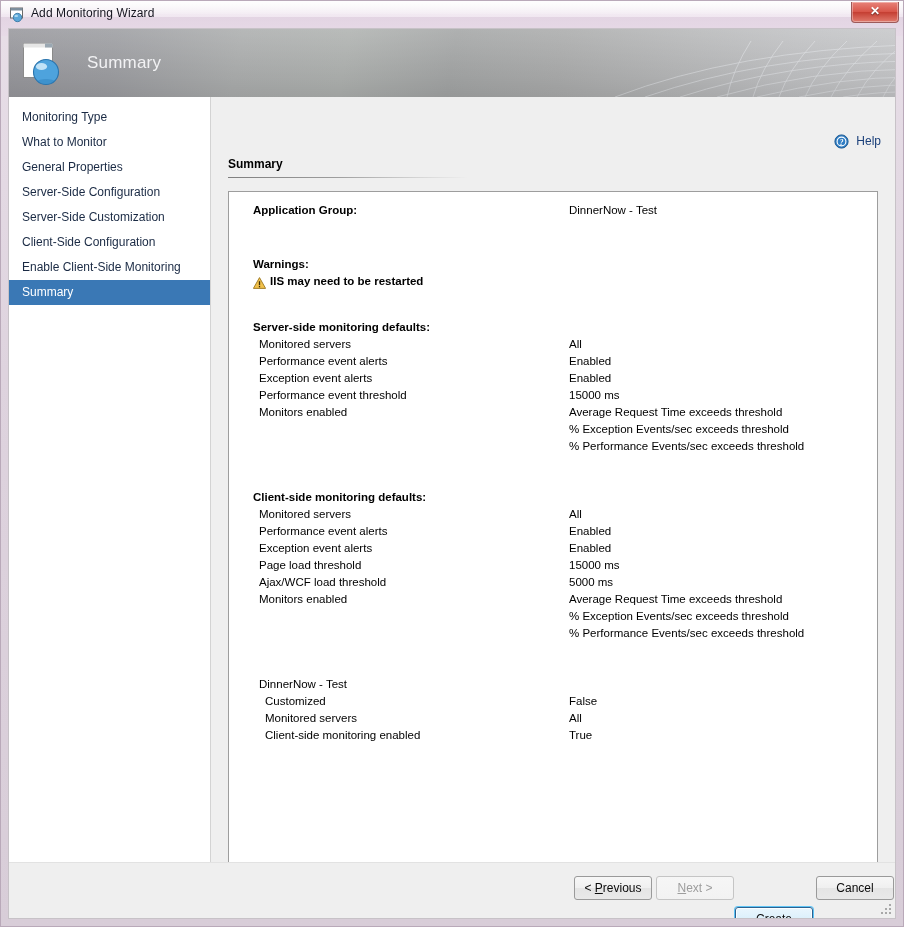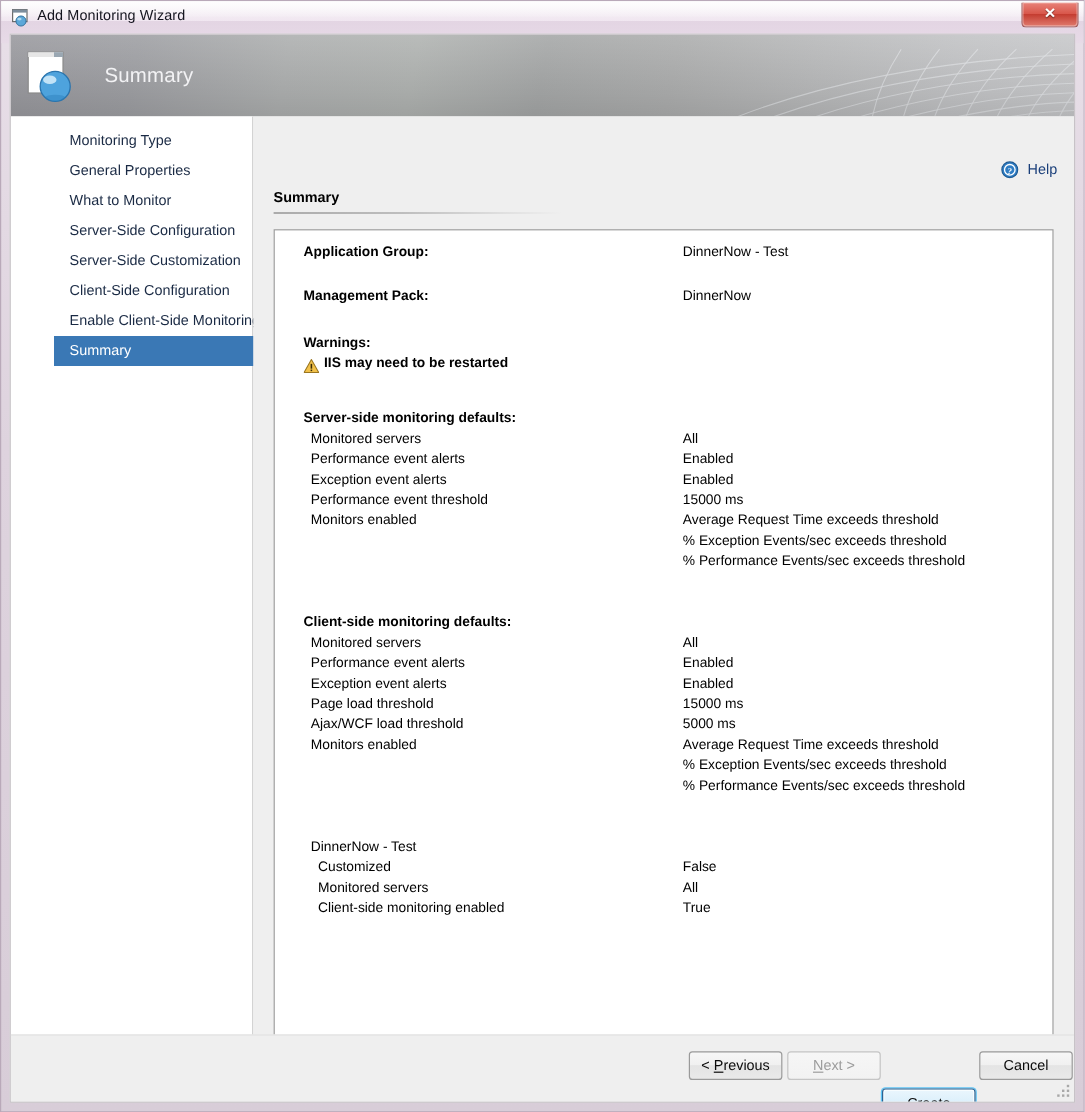--- a/index.html
+++ b/index.html
@@ -141,21 +141,20 @@
   
   #sidebar {
     position: absolute;
     left: 0; top: 68px;
     width: 202px;
     height: 766px;
     background: #ffffff;
     border-right: 1px solid #d3d3d3;
     box-sizing: border-box;
     padding-top: 8px;
-    padding-left: 36px;
   }
   .nav-item {
     height: 25px;
     line-height: 25px;
     padding-left: 13px;
     font-size: 12px;
     color: #1a2a44;
     white-space: nowrap;
     cursor: default;
     box-sizing: border-box;
@@ -364,22 +363,22 @@
           <ellipse cx="20.5" cy="25.5" rx="5.6" ry="3.6" fill="#cfeaf9" opacity="0.9"></ellipse>
           <ellipse cx="25" cy="40.5" rx="8.5" ry="2.6" fill="#2d7fba" opacity="0.45"></ellipse>
         </svg>
       </span>
 
       <div id="banner-title">Summary</div>
     </div>
 
     <div id="sidebar">
       <div class="nav-item">Monitoring Type</div>
+      <div class="nav-item">What to Monitor</div>
       <div class="nav-item">General Properties</div>
-      <div class="nav-item">What to Monitor</div>
       <div class="nav-item">Server-Side Configuration</div>
       <div class="nav-item">Server-Side Customization</div>
       <div class="nav-item">Client-Side Configuration</div>
       <div class="nav-item">Enable Client-Side Monitoring</div>
       <div class="nav-item selected">Summary</div>
     </div>
 
     <div id="content">
 
       <span id="help-icon">
@@ -397,24 +396,20 @@
       <div id="summary-panel">
 
         <div style="height:12px"></div>
 
         <div class="row" style="height:22px">
           <span class="lbl lbl-0 hdr">Application Group:</span>
           <span class="val">DinnerNow - Test</span>
         </div>
         <div style="height:15px"></div>
 
-        <div class="row" style="height:22px">
-          <span class="lbl lbl-0 hdr">Management Pack:</span>
-          <span class="val">DinnerNow</span>
-        </div>
         <div style="height:17px"></div>
 
         <div class="row">
           <span class="lbl lbl-0 hdr">Warnings:</span>
         </div>
         <div class="warn-row">
           <span class="warn-icon">
             <svg width="13" height="12" viewBox="0 0 13 12">
               <path d="M6.5 0.6 L12.6 11.4 L0.4 11.4 Z" fill="#f2c14a" stroke="#9a7620" stroke-width="0.9" stroke-linejoin="round"></path>
               <rect x="5.85" y="4.2" width="1.3" height="4" fill="#3a2d08"></rect>

